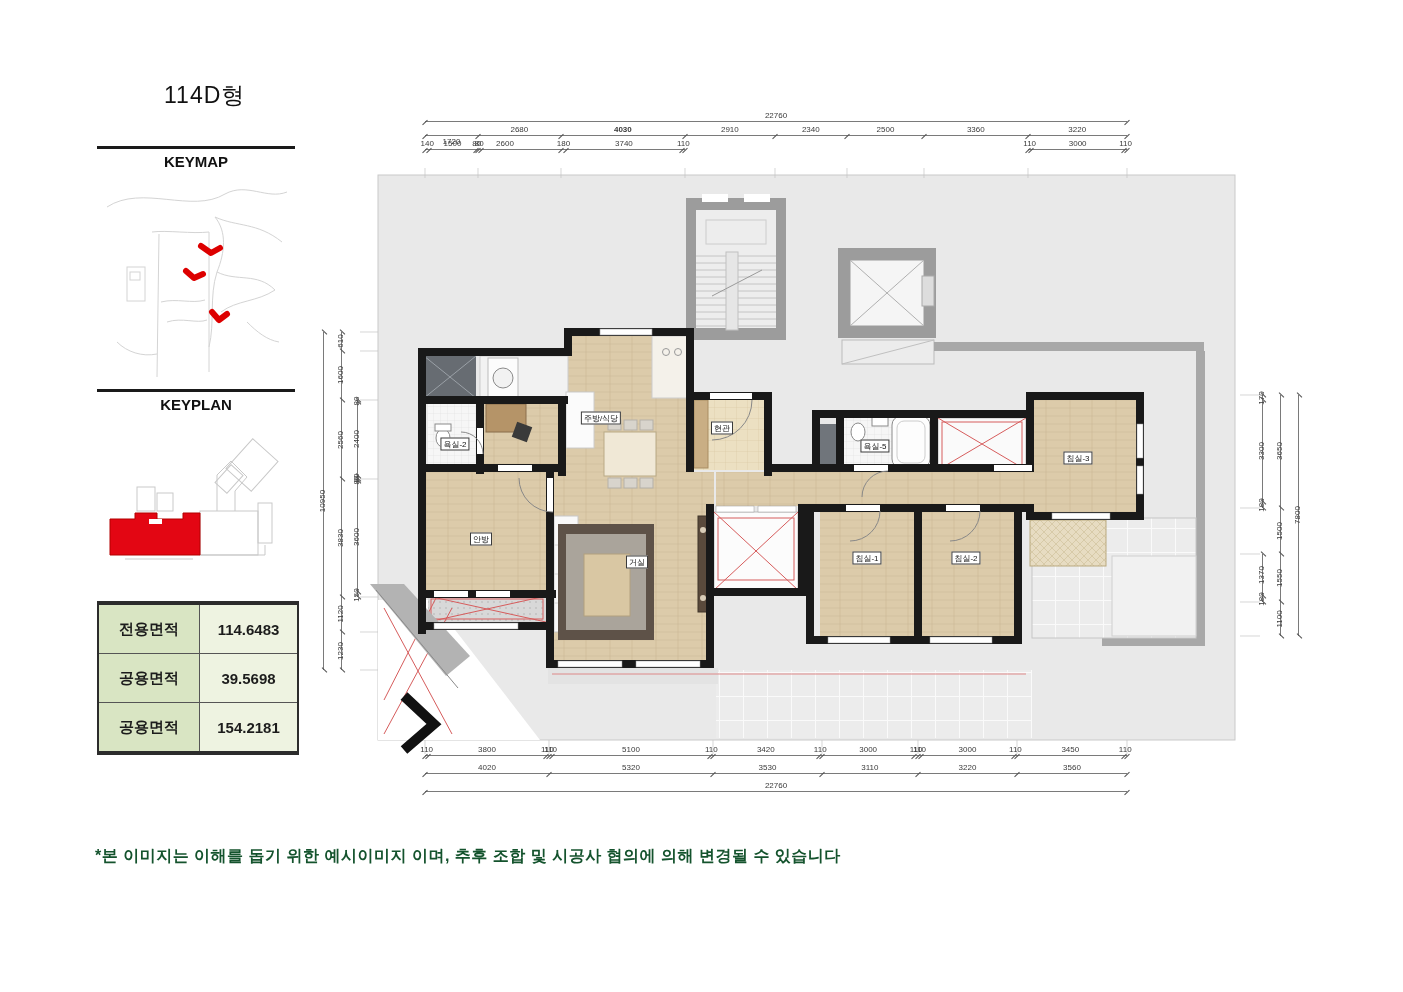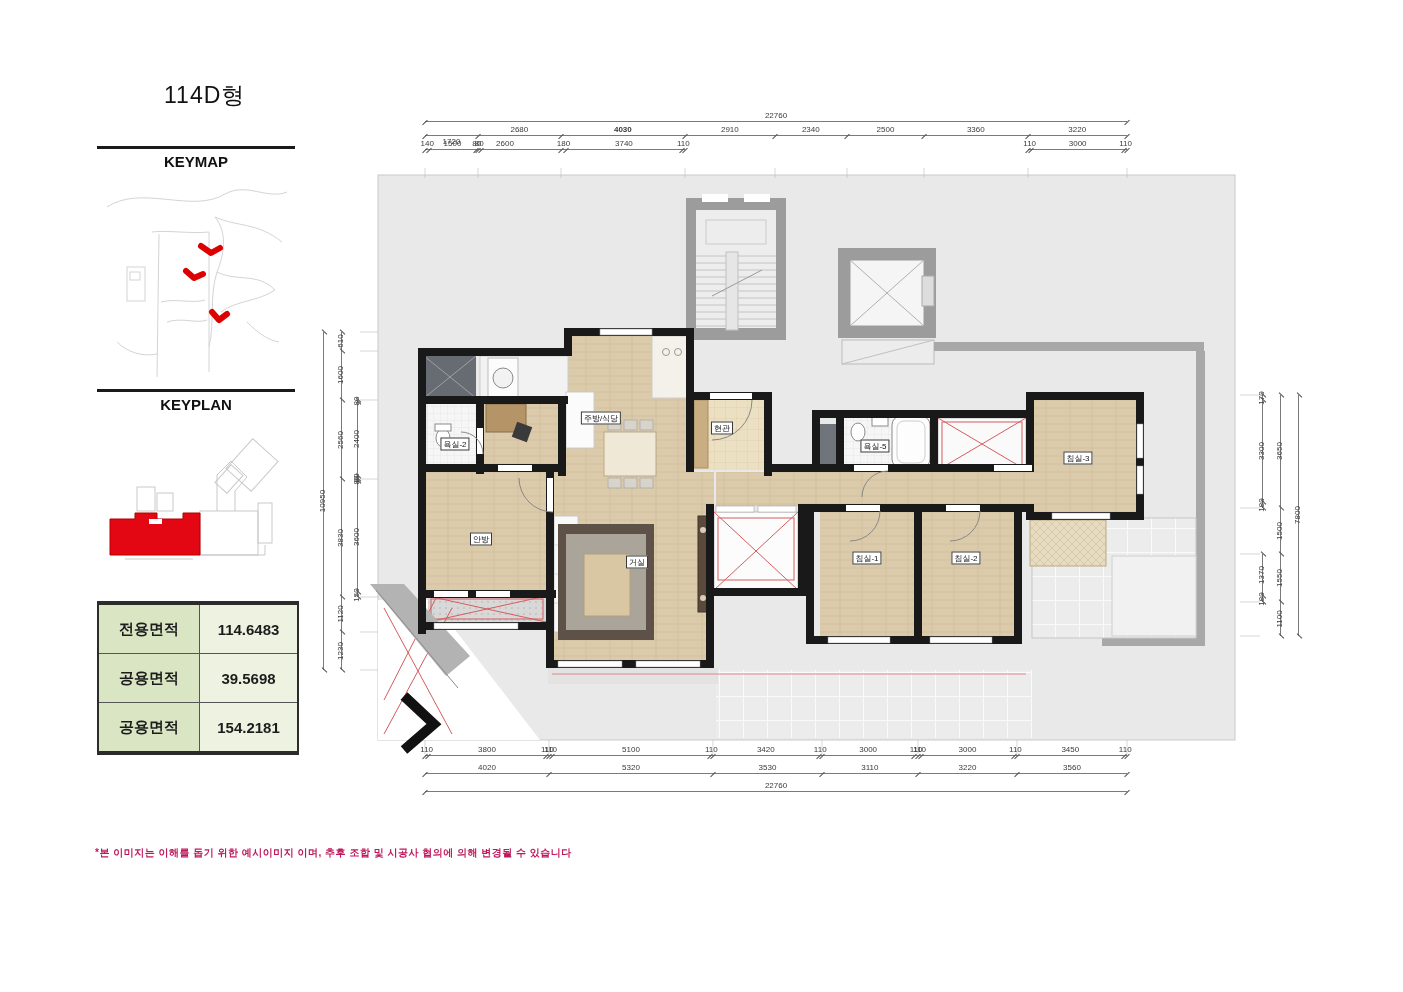--- a/index.html
+++ b/index.html
@@ -10,21 +10,21 @@
   .panel-head{left:97px;width:198px;height:24px;border-top:3px solid #1a1a1a;border-bottom:2px solid #1a1a1a;
     display:flex;align-items:center;justify-content:center;font-weight:bold;font-size:15px;color:#111;}
   .panel-img{left:97px;width:198px;background:#fff;}
   
   #info-table{left:97px;top:601px;width:198px;border:2px solid #2c2c2c;border-top-width:4px;border-bottom-width:4px;}
   #info-table .trow{display:flex;height:48px;border-bottom:1px solid #555;}
   #info-table .trow:last-child{border-bottom:none;}
   #info-table .tlabel{width:100px;background:#d9e5c3;border-right:1px solid #555;display:flex;align-items:center;justify-content:center;font-weight:bold;font-size:15px;color:#1c1c1c;}
   #info-table .tvalue{flex:1;background:#eef3e1;display:flex;align-items:center;justify-content:center;font-weight:bold;font-size:15px;color:#1c1c1c;}
   
-  #footnote{left:95px;top:846px;font-size:10px;font-weight:bold;color:#be185d;letter-spacing:0.5px;text-align:right;}
+  #footnote{left:95px;top:846px;font-size:16px;font-weight:bold;color:#14532d;letter-spacing:0.5px;text-align:right;}
   
   .dimrun{position:absolute;}
   .dimrun.h{border-top:1px solid #7a7a7a;height:0;}
   .dimrun.v{border-left:1px solid #7a7a7a;width:0;}
   .dlb{position:absolute;top:-11px;transform:translateX(-50%);font-size:8px;color:#3a3a3a;white-space:nowrap;}
   .dimrun.v .dlb{left:-2px;top:auto;transform:translate(-50%,-50%) rotate(-90deg);}
   .dtk{position:absolute;top:-3px;width:1px;height:7px;background:#555;transform:translateX(-50%) rotate(45deg);}
   .dimrun.v .dtk{left:-3px;top:auto;width:7px;height:1px;transform:translateY(-50%) rotate(45deg);}
   
   .room-label{position:absolute;transform:translate(-50%,-50%);background:#fff;border:1px solid #3b3b3b;

